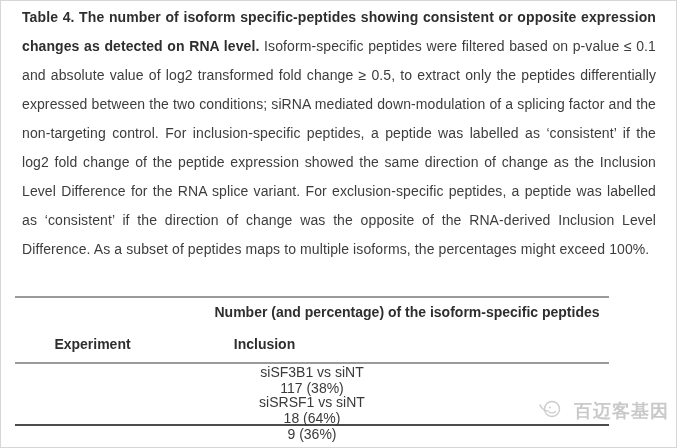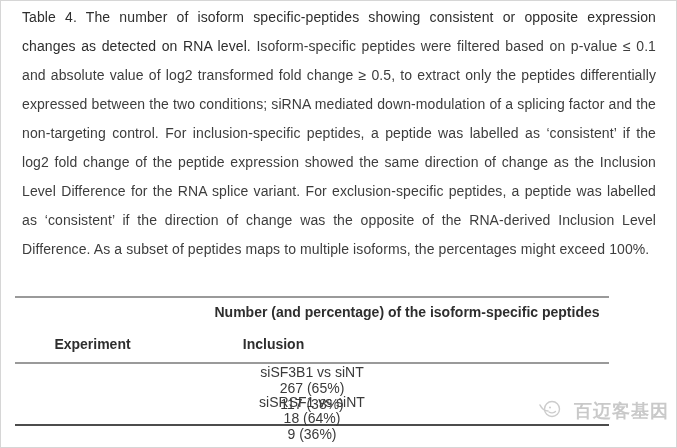--- a/index.html
+++ b/index.html
@@ -21,21 +21,21 @@
     top: 2px;
     left: 21px;
     width: 634px;
     font-size: 14px;
     line-height: 29px;
     text-align: justify;
     color: #3d3d3d;
     letter-spacing: 0.1px;
   }
   .caption .cap-bold {
-    font-weight: normal;
+    font-weight: bold;
     color: #2e2e2e;
   }
 
   .tbl {
     position: absolute;
     top: 295px;
     left: 14px;
     width: 594px;
     font-size: 14px;
     color: #3a3a3a;
@@ -48,21 +48,21 @@
     margin-left: 160px;
     width: 434px;
     padding-left: 30px;
     display: flex;
     align-items: center;
     justify-content: center;
     font-weight: bold;
     color: #2e2e2e;
   }
 
-  .hdr-row { display: flex; height: 36px; align-items: center; font-weight: bold; color: #2e2e2e; gap: 9px; }
+  .hdr-row { display: flex; height: 36px; align-items: center; font-weight: bold; color: #2e2e2e; }
   .data-row { display: flex; height: 30px; align-items: center; flex-direction: column; }
   .c1 { width: 155px; text-align: center; }
   .c2 { width: 250px; text-align: center; }
   .c3 { width: 189px; text-align: center; }
 
   .watermark {
     position: absolute;
     left: 536px;
     top: 395px;
     display: flex;
@@ -92,21 +92,20 @@
 
     <div class="hdr-row">
       <div class="c1">Experiment</div>
       <div class="c3">Inclusion</div>
     </div>
 
     <div class="rule mid"></div>
 
     <div class="data-row">
       <div class="c1">siSF3B1 vs siNT</div>
-      <div class="c2">267 (65%)</div>
       <div class="c3">117 (38%)</div>
     </div>
 
     <div class="data-row">
       <div class="c1">siSRSF1 vs siNT</div>
       <div class="c2">18 (64%)</div>
       <div class="c3">9 (36%)</div>
     </div>
 
     <div class="rule bottom"></div>

